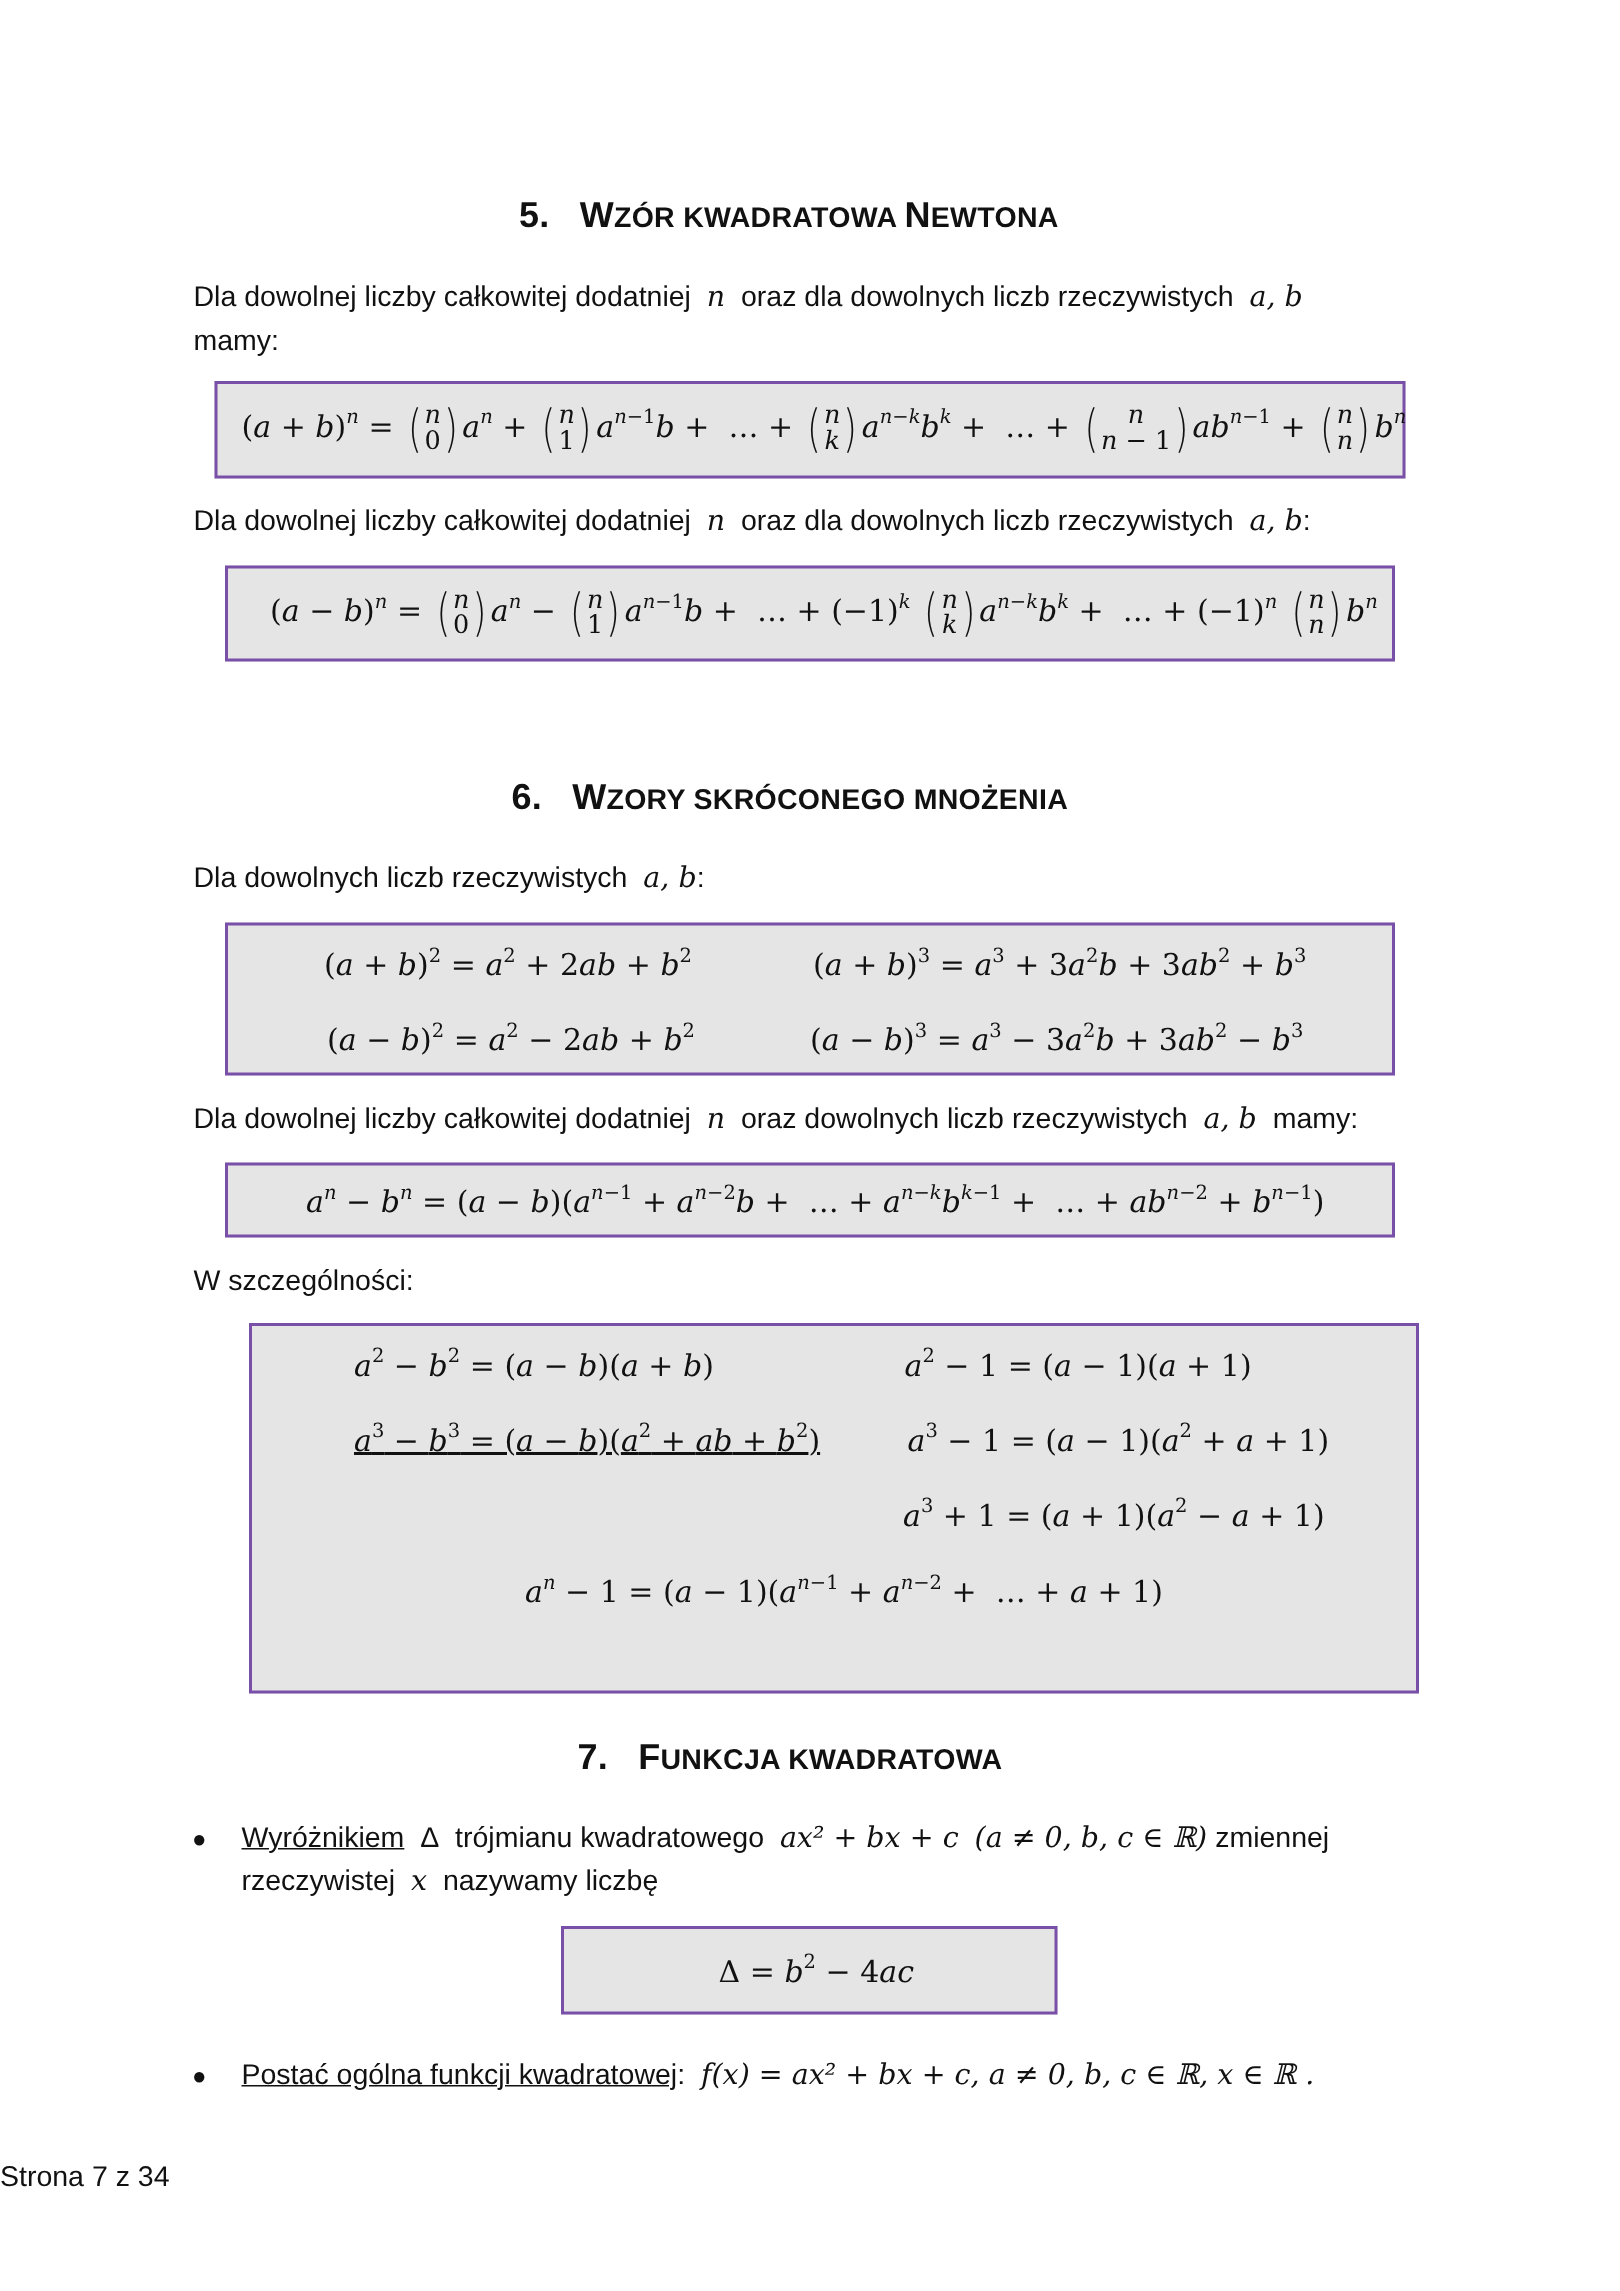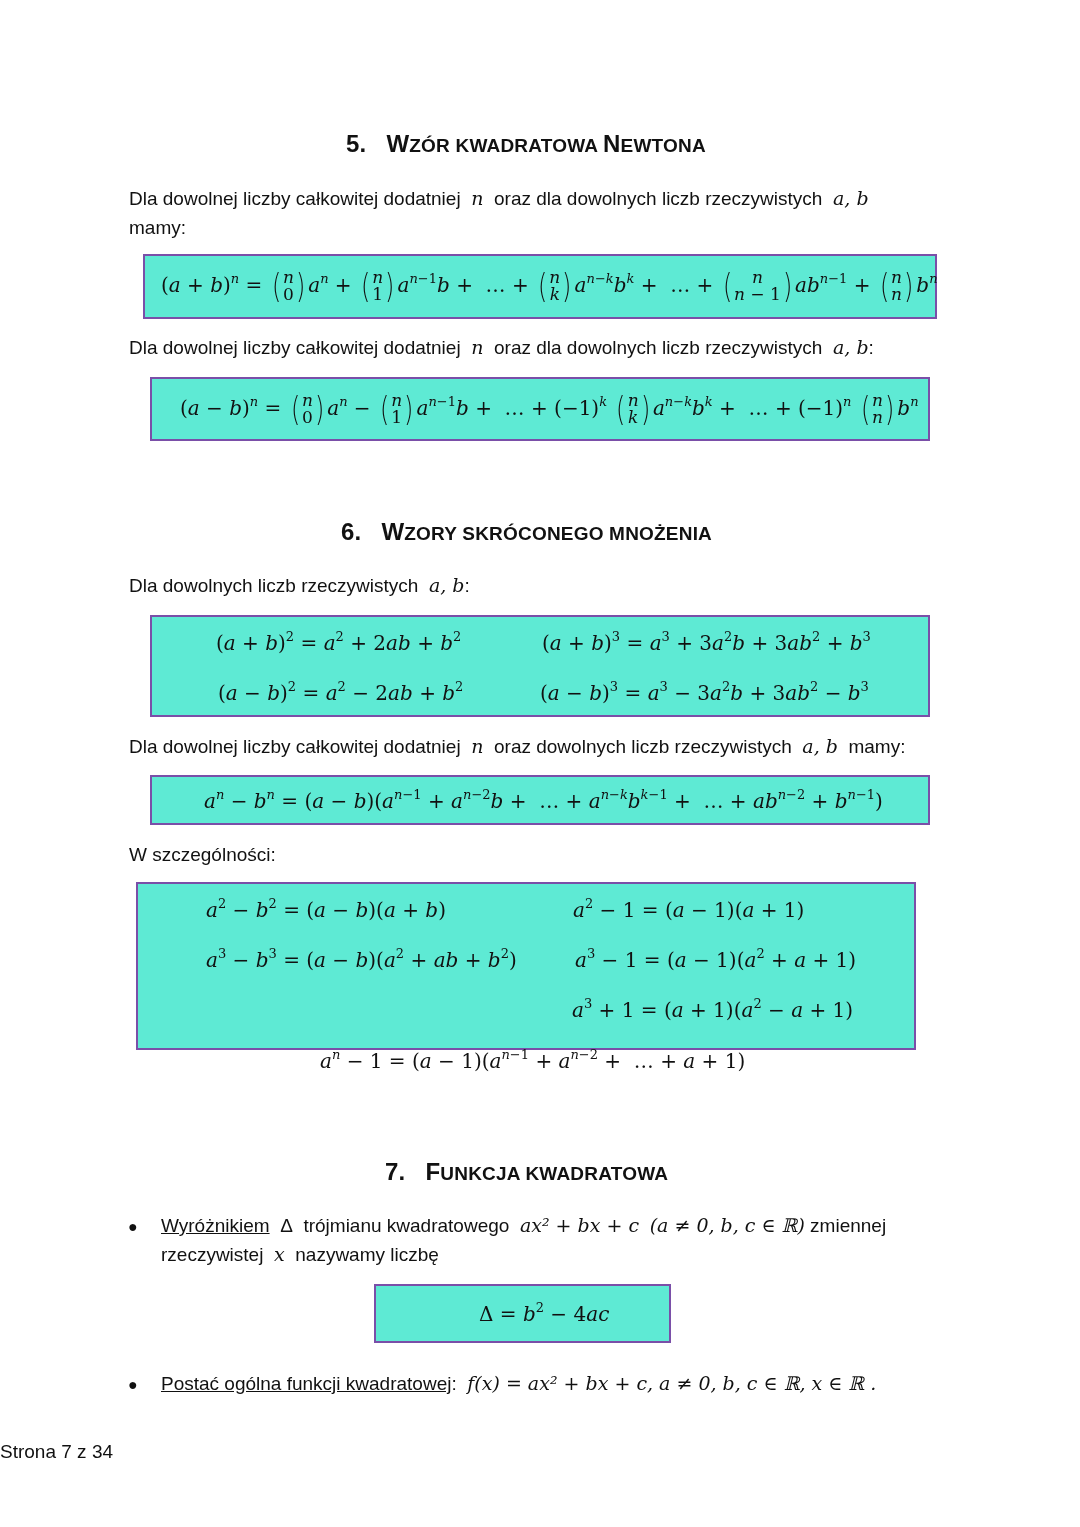--- a/index.html
+++ b/index.html
@@ -4,21 +4,21 @@
 <style>
   html, body { margin: 0; padding: 0; background: #ffffff; }
   body { width: 1080px; height: 1527px; position: relative; overflow: hidden; color: #111; font-family: "Liberation Sans", sans-serif; }
   .abs { position: absolute; }
   .heading { font-weight: bold; font-size: 22px; letter-spacing: 0.2px; white-space: nowrap; }
   .heading .num { font-size: 24px; margin-right: 20px; }
   .heading .big { font-size: 24px; }
   .heading .sc { font-size: 19px; }
   .text { font-size: 19px; line-height: 29px; white-space: nowrap; }
   .m { font-family: "DejaVu Serif", serif; font-style: italic; font-size: 19px; }
-  .box { border: 2px solid #7A4FA8; box-sizing: border-box; background: #5eead4; }
+  .box { border: 2px solid #7A4FA8; box-sizing: border-box; background: #e5e5e5; }
   .eq { font-family: "DejaVu Serif", serif; font-size: 20px; white-space: nowrap; position: absolute; }
   .eq i { font-style: italic; }
   sup { font-size: 13px; vertical-align: 9px; line-height: 0; }
   .binom { display: inline-flex; align-items: center; vertical-align: middle; margin: 0 1px; }
   .binom .par { font-size: 34px; font-weight: 100; transform: scaleX(0.7); line-height: 1; font-family: "DejaVu Sans", sans-serif; }
   .binom .stack { display: inline-flex; flex-direction: column; align-items: center; font-size: 17px; line-height: 17px; }
   .u { text-decoration: underline; }
   .bullet { font-size: 16px; }
 </style>
 </head>
@@ -143,24 +143,24 @@
 </div>
 
 <div class="abs box" style="left:150px; top:775px; width:780px; height:50px;">
   <div class="eq" style="left:52px; top:12px;">
     <i>a</i><sup><i>n</i></sup> − <i>b</i><sup><i>n</i></sup> = (<i>a</i> − <i>b</i>)(<i>a</i><sup><i>n</i>−1</sup> + <i>a</i><sup><i>n</i>−2</sup><i>b</i> + &nbsp;… + <i>a</i><sup><i>n</i>−<i>k</i></sup><i>b</i><sup><i>k</i>−1</sup> + &nbsp;… + <i>ab</i><sup><i>n</i>−2</sup> + <i>b</i><sup><i>n</i>−1</sup>)
   </div>
 </div>
 
 <div class="abs text" style="left:129px; top:840px;">W szczególności:</div>
 
-<div class="abs box" style="left:136px; top:882px; width:780px; height:168px;">
+<div class="abs box" style="left:166px; top:882px; width:780px; height:247px;">
   <div class="eq" style="left:68px; top:14px;"><i>a</i><sup>2</sup> − <i>b</i><sup>2</sup> = (<i>a</i> − <i>b</i>)(<i>a</i> + <i>b</i>)</div>
   <div class="eq" style="left:435px; top:14px;"><i>a</i><sup>2</sup> − 1 = (<i>a</i> − 1)(<i>a</i> + 1)</div>
-  <div class="eq" style="left:68px; top:64px;"><i>a</i><sup>3</sup> − <i>b</i><sup>3</sup> = (<i>a</i> − <i>b</i>)(<i>a</i><sup>2</sup> + <i>ab</i> + <i>b</i><sup>2</sup>)</div>
+  <div class="eq" style="left:68px; top:64px;text-decoration:underline;"><i>a</i><sup>3</sup> − <i>b</i><sup>3</sup> = (<i>a</i> − <i>b</i>)(<i>a</i><sup>2</sup> + <i>ab</i> + <i>b</i><sup>2</sup>)</div>
   <div class="eq" style="left:437px; top:64px;"><i>a</i><sup>3</sup> − 1 = (<i>a</i> − 1)(<i>a</i><sup>2</sup> + <i>a</i> + 1)</div>
   <div class="eq" style="left:434px; top:114px;"><i>a</i><sup>3</sup> + 1 = (<i>a</i> + 1)(<i>a</i><sup>2</sup> − <i>a</i> + 1)</div>
   <div class="eq" style="left:182px; top:165px;"><i>a</i><sup><i>n</i></sup> − 1 = (<i>a</i> − 1)(<i>a</i><sup><i>n</i>−1</sup> + <i>a</i><sup><i>n</i>−2</sup> + &nbsp;… + <i>a</i> + 1)</div>
 </div>
 
 <div class="abs heading" style="left:385px; top:1158px;">
   <span class="num">7.</span><span class="big">F</span><span class="sc">UNKCJA KWADRATOWA</span>
 </div>
 
 <div class="abs text" style="left:128px; top:1211px;">
@@ -171,21 +171,21 @@
   <span>Δ</span>&nbsp;
   <span>trójmianu kwadratowego</span>&nbsp;
   <span class="m">ax² + bx + c</span>&nbsp;
   <span class="m">(a ≠ 0, b, c ∈ ℝ)</span>
   <span>zmiennej</span><br>
   <span>rzeczywistej</span>&nbsp;
   <span class="m">x</span>&nbsp;
   <span>nazywamy liczbę</span>
 </div>
 
-<div class="abs box" style="left:374px; top:1284px; width:297px; height:59px;">
+<div class="abs box" style="left:374px; top:1284px; width:331px; height:59px;">
   <div class="eq" style="left:103px; top:16px;">Δ = <i>b</i><sup>2</sup> − 4<i>ac</i></div>
 </div>
 
 <div class="abs text" style="left:128px; top:1369px;">
   <span class="bullet">●</span>
 </div>
 <div class="abs text" style="left:161px; top:1369px;">
   <span class="u">Postać ogólna funkcji kwadratowej</span><span>:</span>&nbsp;
   <span class="m">f(x) = ax² + bx + c,  a ≠ 0,  b, c ∈ ℝ,  x ∈ ℝ .</span>
 </div>

